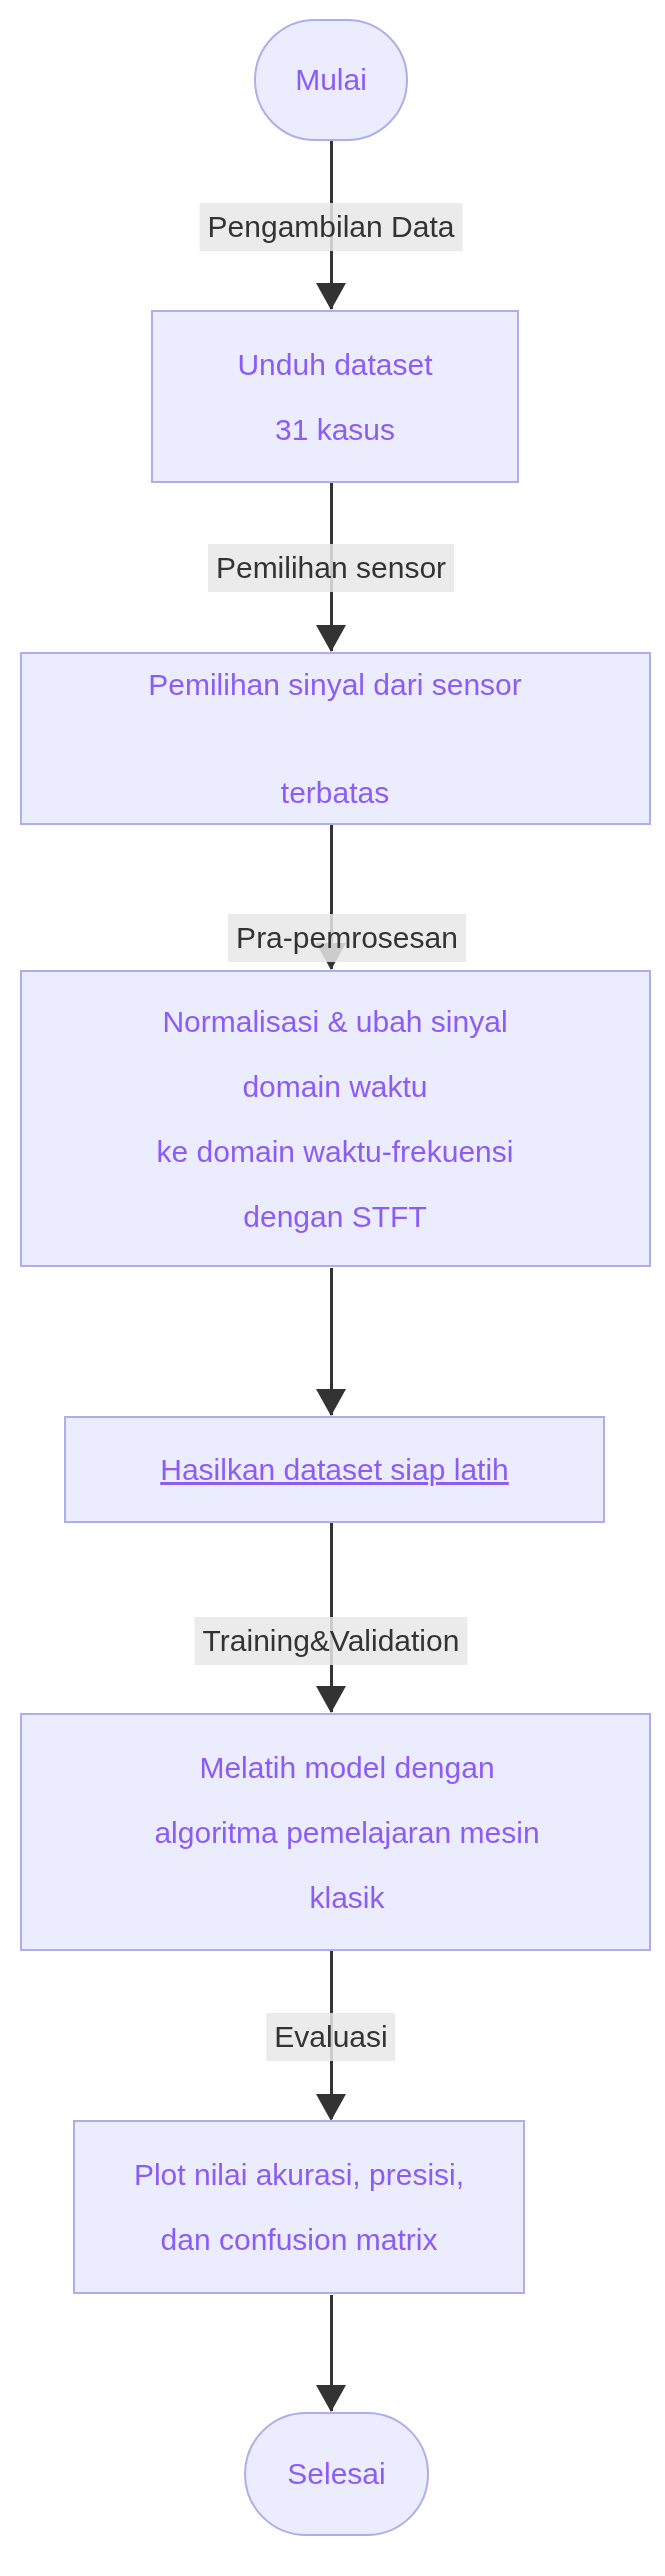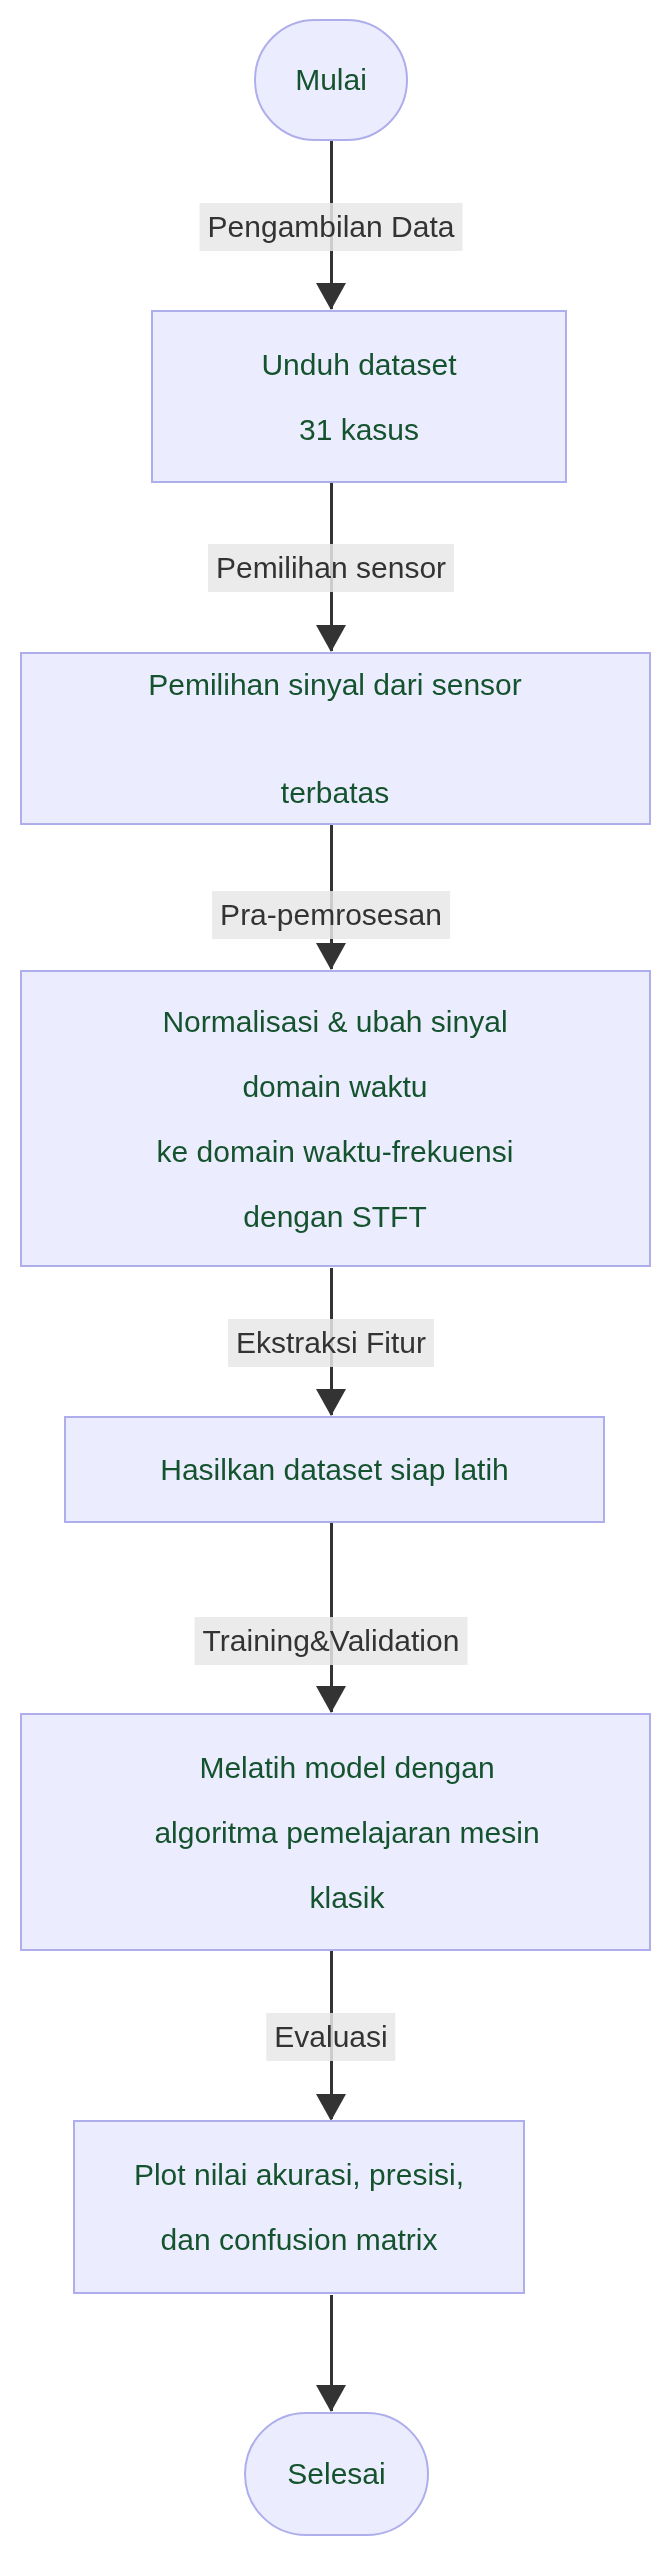--- a/index.html
+++ b/index.html
@@ -13,21 +13,21 @@
     width: 666px;
     height: 2576px;
     background: #ffffff;
     overflow: hidden;
   }
   .node {
     position: absolute;
     box-sizing: border-box;
     background: #ECECFF;
     border: 2px solid #AEAEEC;
-    color: #14532d;
+    color: #8b5cf6;
     display: flex;
     flex-direction: column;
     align-items: center;
     justify-content: center;
     text-align: center;
     font-size: 30px;
     line-height: 65px;
     z-index: 3;
   }
   .stadium {
@@ -58,45 +58,45 @@
     background: rgba(232, 232, 232, 0.85);
     color: #333333;
     font-size: 30px;
     line-height: 44px;
     padding: 2px 8px;
     white-space: nowrap;
     z-index: 2;
   }
   
   #node-start { left: 254px; top: 19px;   width: 154px; height: 122px; }
-  #node-p1    { left: 151px; top: 310px;  width: 416px; height: 173px; }
+  #node-p1    { left: 151px; top: 310px;  width: 368px; height: 173px; }
   #node-p2    { left: 19.5px;  top: 652px;  width: 631px; height: 173px; gap: 43px; }
   #node-p3    { left: 19.5px;  top: 970px; width: 631px; height: 297px; text-align: center; }
-  #node-p4    { left: 64px;  top: 1416px; width: 541px; height: 107px; }
+  #node-p4    { left: 64px;  top: 1416px; width: 541px; height: 107px; text-decoration: underline; }
   #node-p5    { left: 19.5px;  top: 1713px; width: 631px; height: 238px; padding-left: 24px; }
   #node-p6    { left: 73px; top: 2120px; width: 452px; height: 174px; }
   #node-end   { left: 244px; top: 2412px; width: 185px; height: 124px; }
   
   #line-1 { top: 141px;  height: 168px; }
   #line-2 { top: 483px;  height: 168px; }
   #line-3 { top: 825px; height: 144px; }
   #line-4 { top: 1268px; height: 147px; }
   #line-5 { top: 1523px; height: 189px; }
   #line-6 { top: 1951px; height: 168px; }
   #line-7 { top: 2295px; height: 116px; }
   #arrow-1 { top: 283px; }
   #arrow-2 { top: 625px; }
   #arrow-3 { top: 943px; }
   #arrow-4 { top: 1389px; }
   #arrow-5 { top: 1686px; }
   #arrow-6 { top: 2094px; }
   #arrow-7 { top: 2385px; }
   #label-1 { top: 203px; }
   #label-2 { top: 544px; }
-  #label-3 { top: 891px; }
+  #label-3 { top: 914px; margin-left: 16px; }
   #label-4 { top: 1319px; }
   #label-5 { top: 1617px; }
   #label-6 { top: 2013px; }
 </style>
 </head>
 <body>
 
 <div id="canvas">
 
   <div class="edge-line" id="line-1"></div>
@@ -111,21 +111,20 @@
   <div class="arrow-head" id="arrow-2"></div>
   <div class="arrow-head" id="arrow-3"></div>
   <div class="arrow-head" id="arrow-4"></div>
   <div class="arrow-head" id="arrow-5"></div>
   <div class="arrow-head" id="arrow-6"></div>
   <div class="arrow-head" id="arrow-7"></div>
 
   <div class="edge-label" id="label-1">Pengambilan Data</div>
   <div class="edge-label" id="label-2">Pemilihan sensor</div>
   <div class="edge-label" id="label-3">Pra-pemrosesan</div>
-  <div class="edge-label" id="label-4">Ekstraksi Fitur</div>
   <div class="edge-label" id="label-5">Training&amp;Validation</div>
   <div class="edge-label" id="label-6">Evaluasi</div>
 
   <div class="node stadium" id="node-start">
     <span>Mulai</span>
   </div>
 
   <div class="node" id="node-p1">
     <span>Unduh dataset</span>
     <span>31 kasus</span>

